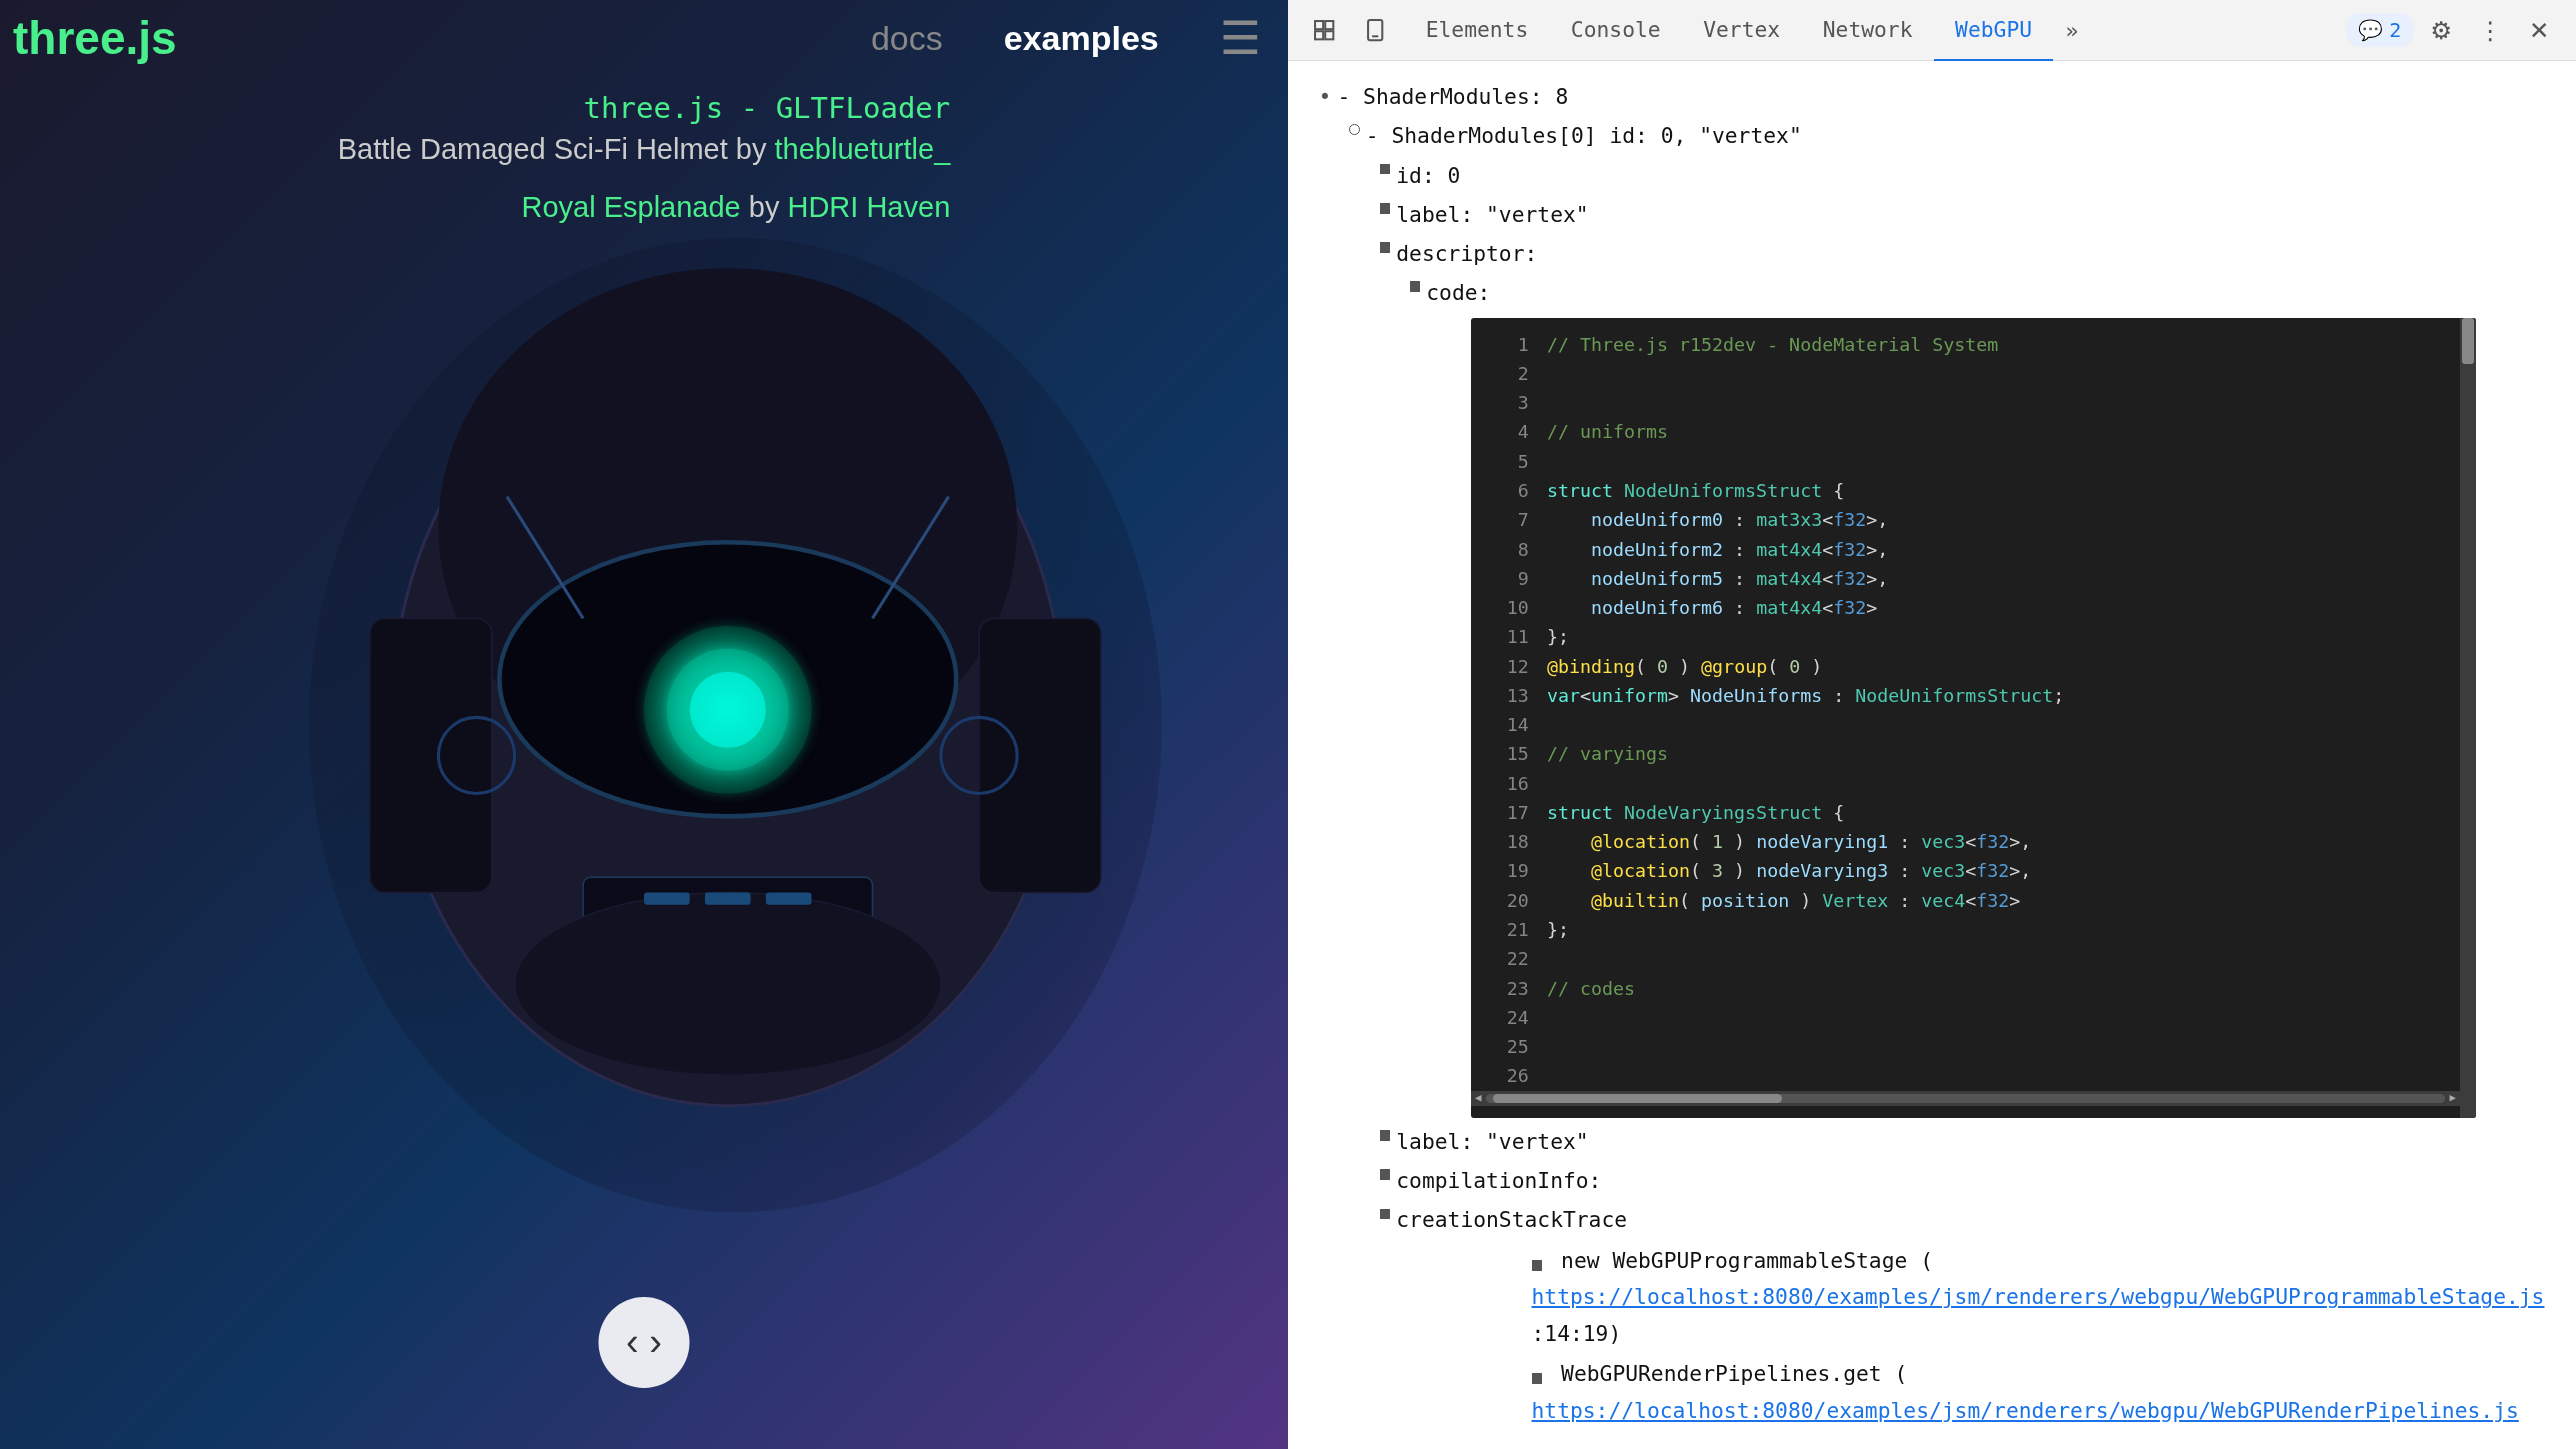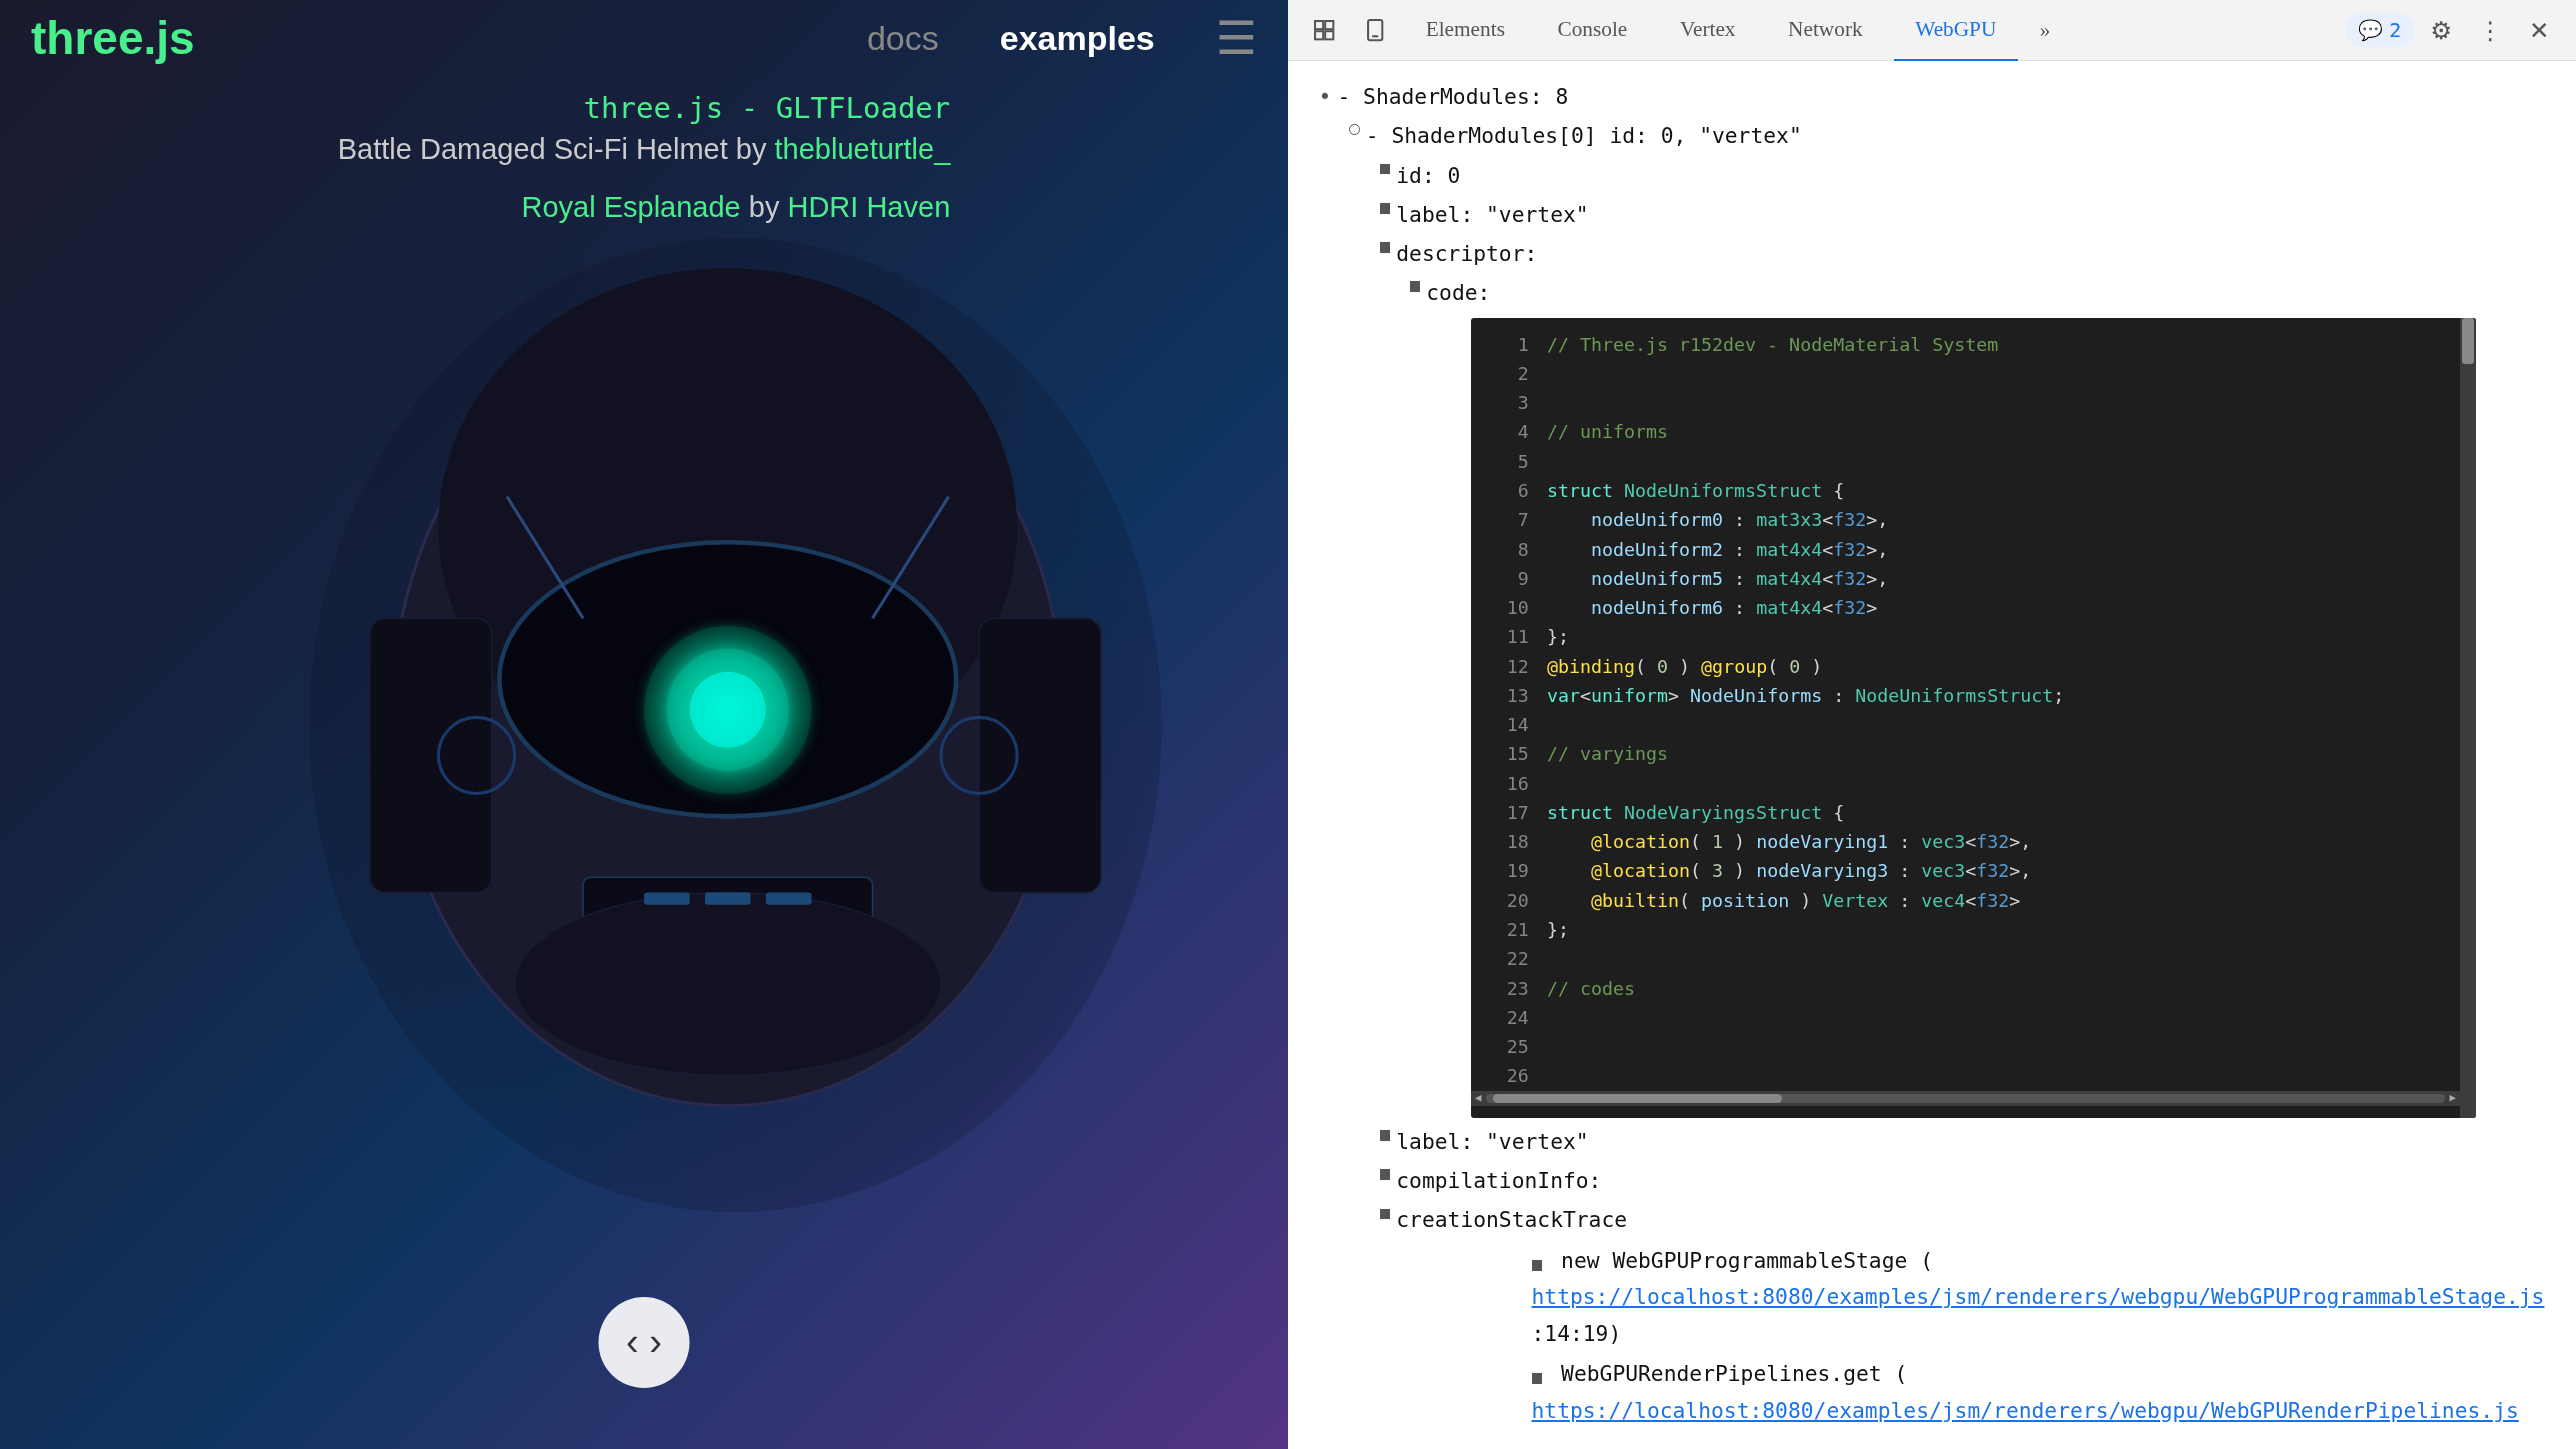--- a/index.html
+++ b/index.html
@@ -29,25 +29,25 @@
       transform: translate(-40%, -50%);
       width: 914px;
       height: 1066px;
     }
 
     
     #threejs-header {
       position: absolute;
       top: 0;
       left: 0;
-      right: 0;
+      right: 14px;
       height: 76px;
       display: flex;
       align-items: center;
-      padding: 0 31px;
+      padding: 0 13px;
       z-index: 10;
     }
 
     #threejs-logo {
       font-size: 46px;
       font-weight: bold;
       color: #49ef8b;
     }
 
     #threejs-nav {
@@ -141,23 +141,22 @@
       align-items: center;
       justify-content: center;
       font-size: 24.4px;
       color: #555;
       border-radius: 3px;
     }
 
     #devtools-tabs {
       display: flex;
       align-items: center;
-      gap: 10px;
+      gap: 0;
       flex: 1;
-      font-family: Liberation Serif, serif;
     }
 
     .devtools-tab {
       padding: 0 21.3px;
       height: 61px;
       display: flex;
       align-items: center;
       font-size: 21.3px;
       color: #555;
       cursor: pointer;

